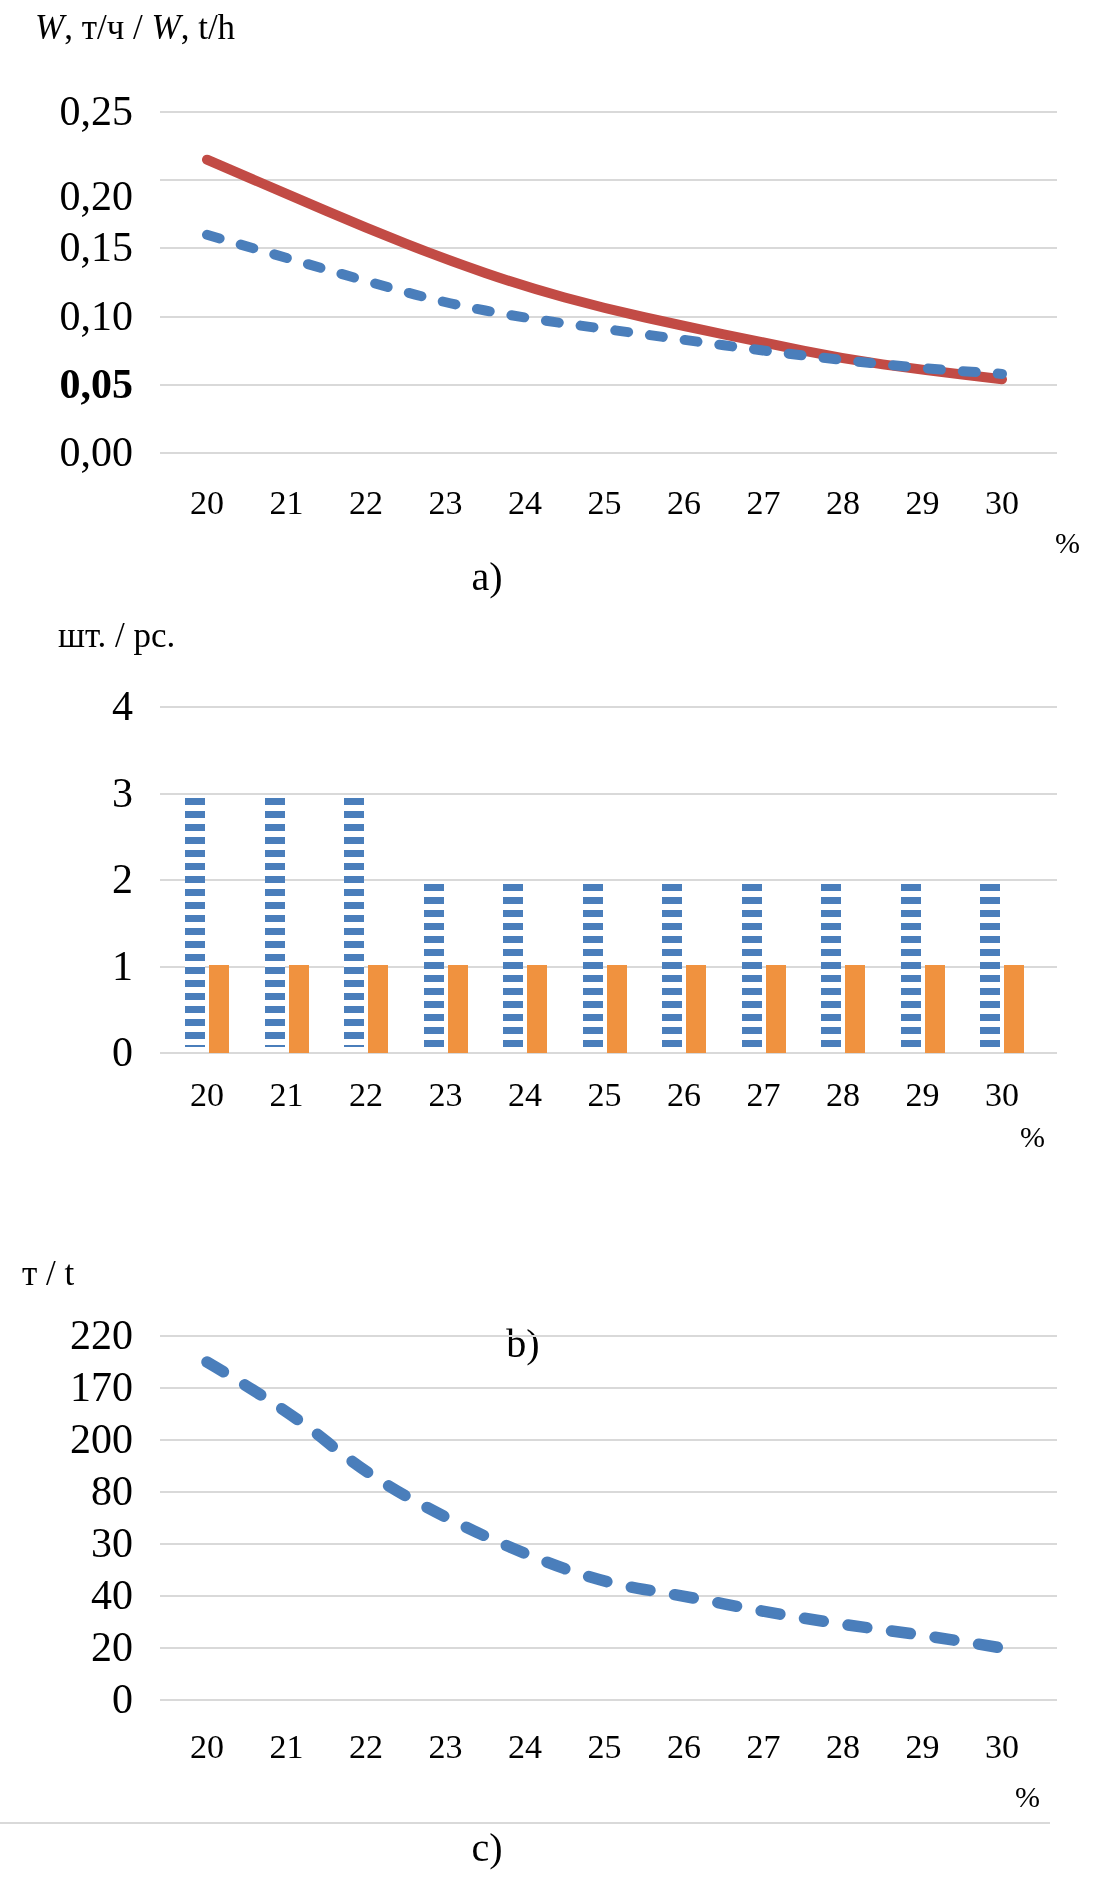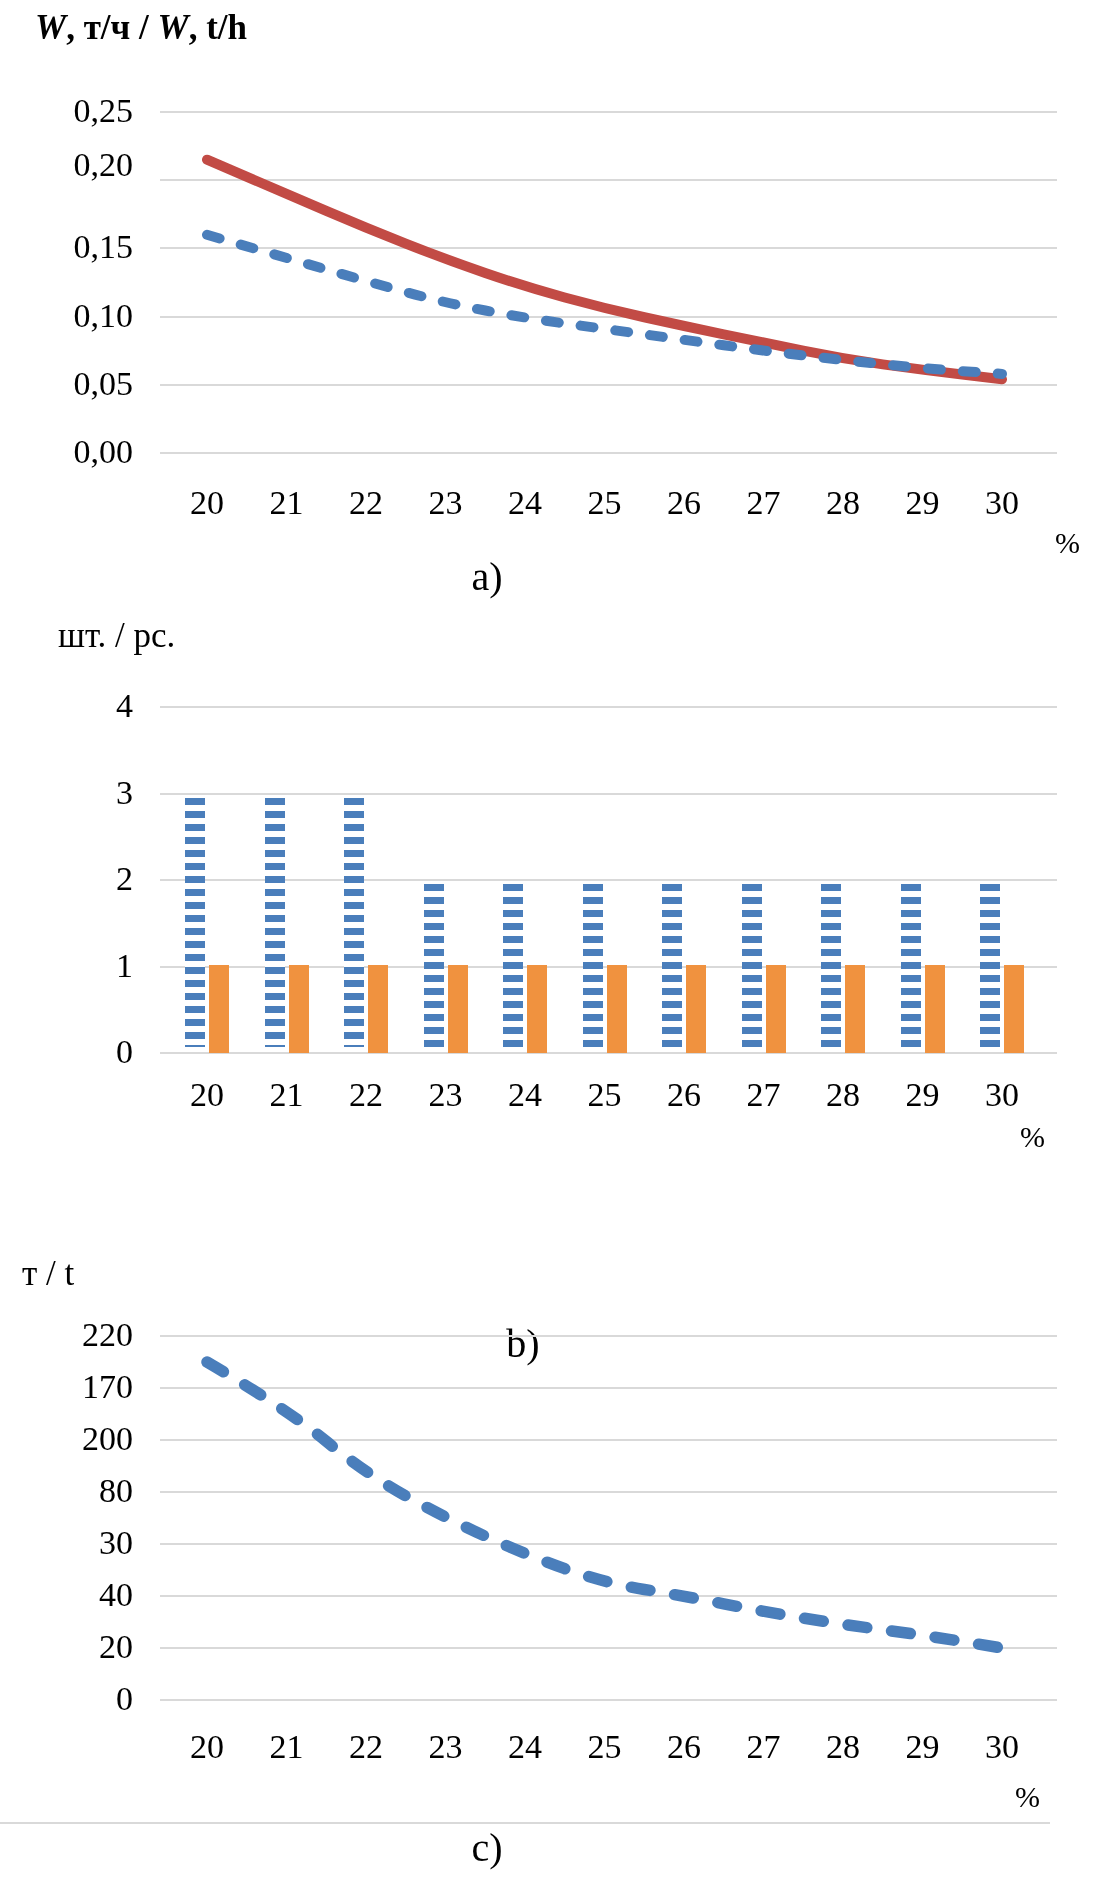--- a/index.html
+++ b/index.html
@@ -3,48 +3,48 @@
 <meta charset="utf-8">
 <style>
   html,body{margin:0;padding:0;background:#fff;}
   .canvas{
     position:relative;width:1117px;height:1887px;background:#fff;
     font-family:"Liberation Serif","DejaVu Serif",serif;color:#000;overflow:hidden;
   }
   .axis-title{position:absolute;font-size:35px;white-space:nowrap;}
   .axis-title .it{font-style:italic;}
   .gridline{position:absolute;height:2px;background:#D9D9D9;}
-  .ytick{position:absolute;text-align:right;font-size:34px;transform:translateY(-52%);white-space:nowrap;}
+  .ytick{position:absolute;text-align:right;font-size:42px;transform:translateY(-52%);white-space:nowrap;}
   .xtick{position:absolute;font-size:34px;transform:translateX(-50%);white-space:nowrap;}
   .unit{position:absolute;font-size:30px;text-align:right;width:100px;}
   .caption{position:absolute;font-size:40px;width:200px;text-align:center;}
   .plot-svg{position:absolute;overflow:visible;}
   .bar{position:absolute;}
   .divider{position:absolute;height:2px;background:#D9D9D9;}
 </style>
 </head>
 <body>
 
 <div class="canvas">
 
   <section>
-    <div class="axis-title" style="left:35px;top:8px;font-weight:bold;">
+    <div class="axis-title" style="left:35px;top:8px;">
       <span class="it">W</span><span>, т/ч / </span><span class="it">W</span><span>, t/h</span>
     </div>
     <div id="plot-a">
         <div class="gridline" style="left: 160px; top: 111px; width: 897px; background: rgb(217, 217, 217);"></div>
         <div class="ytick" style="left: 0px; width: 133px; top: 112px;">0,25</div>
         <div class="gridline" style="left: 160px; top: 179.2px; width: 897px; background: rgb(217, 217, 217);"></div>
-        <div class="ytick" style="left: 0px; width: 133px; top: 166px;">0,20</div>
+        <div class="ytick" style="left: 0px; width: 133px; top: 197px;">0,20</div>
         <div class="gridline" style="left: 160px; top: 247.4px; width: 897px; background: rgb(217, 217, 217);"></div>
         <div class="ytick" style="left: 0px; width: 133px; top: 248.4px;">0,15</div>
         <div class="gridline" style="left: 160px; top: 315.6px; width: 897px; background: rgb(217, 217, 217);"></div>
         <div class="ytick" style="left: 0px; width: 133px; top: 316.6px;">0,10</div>
         <div class="gridline" style="left: 160px; top: 383.8px; width: 897px; background: rgb(217, 217, 217);"></div>
-        <div class="ytick" style="left: 0px; width: 133px; top: 384.8px;">0,05</div>
+        <div class="ytick" style="left: 0px; width: 133px; top: 384.8px; font-weight: bold;">0,05</div>
         <div class="gridline" style="left: 160px; top: 452px; width: 897px; background: rgb(217, 217, 217);"></div>
         <div class="ytick" style="left: 0px; width: 133px; top: 453px;">0,00</div>
         <div class="xtick" style="left: 207px; top: 484px;">20</div>
         <div class="xtick" style="left: 286.5px; top: 484px;">21</div>
         <div class="xtick" style="left: 366px; top: 484px;">22</div>
         <div class="xtick" style="left: 445.5px; top: 484px;">23</div>
         <div class="xtick" style="left: 525px; top: 484px;">24</div>
         <div class="xtick" style="left: 604.5px; top: 484px;">25</div>
         <div class="xtick" style="left: 684px; top: 484px;">26</div>
         <div class="xtick" style="left: 763.5px; top: 484px;">27</div>

